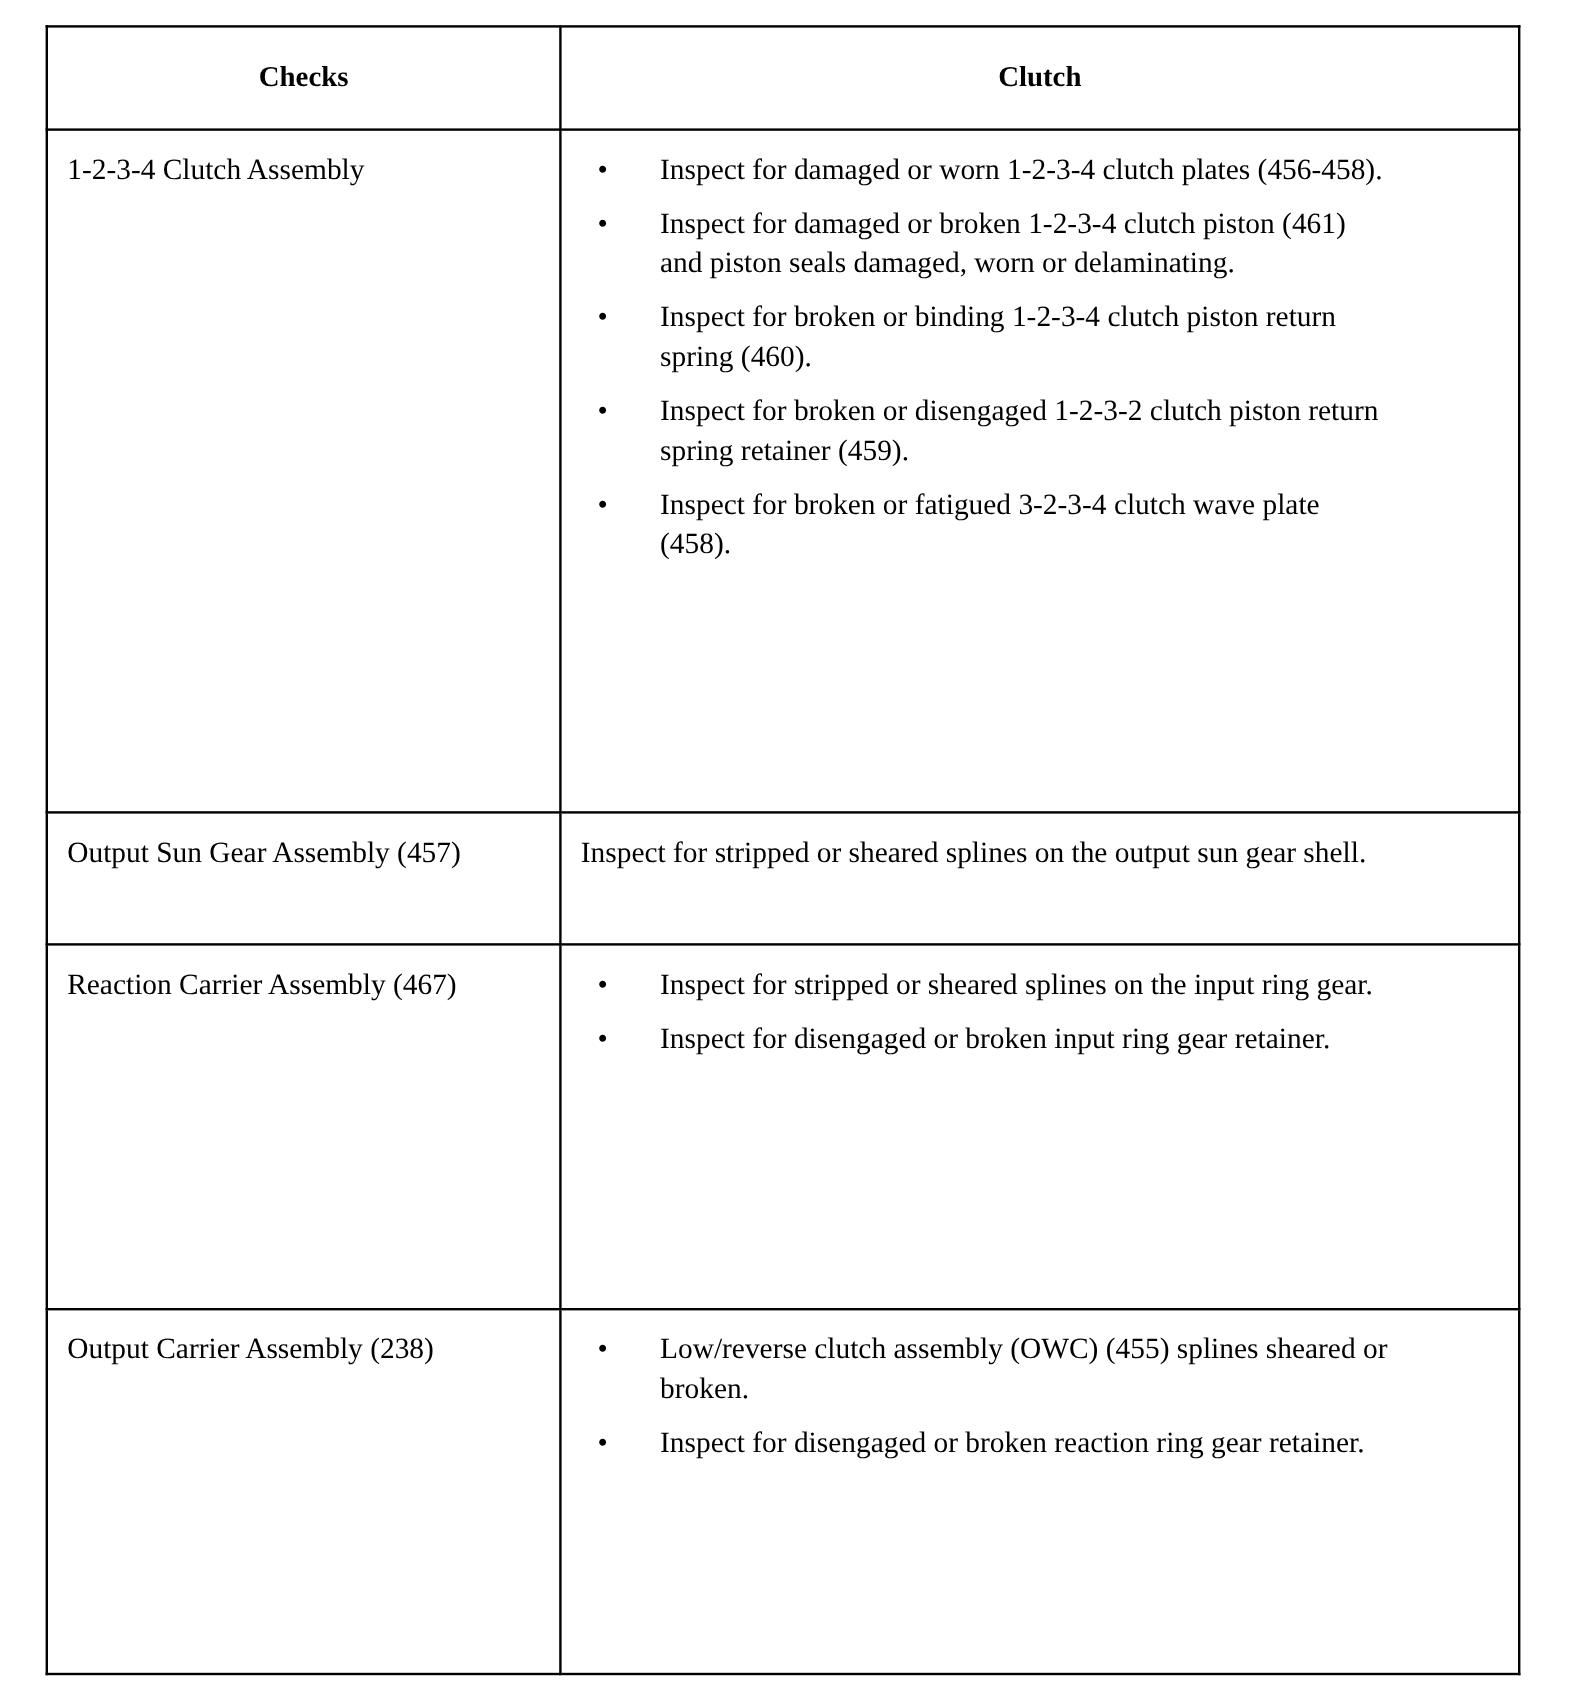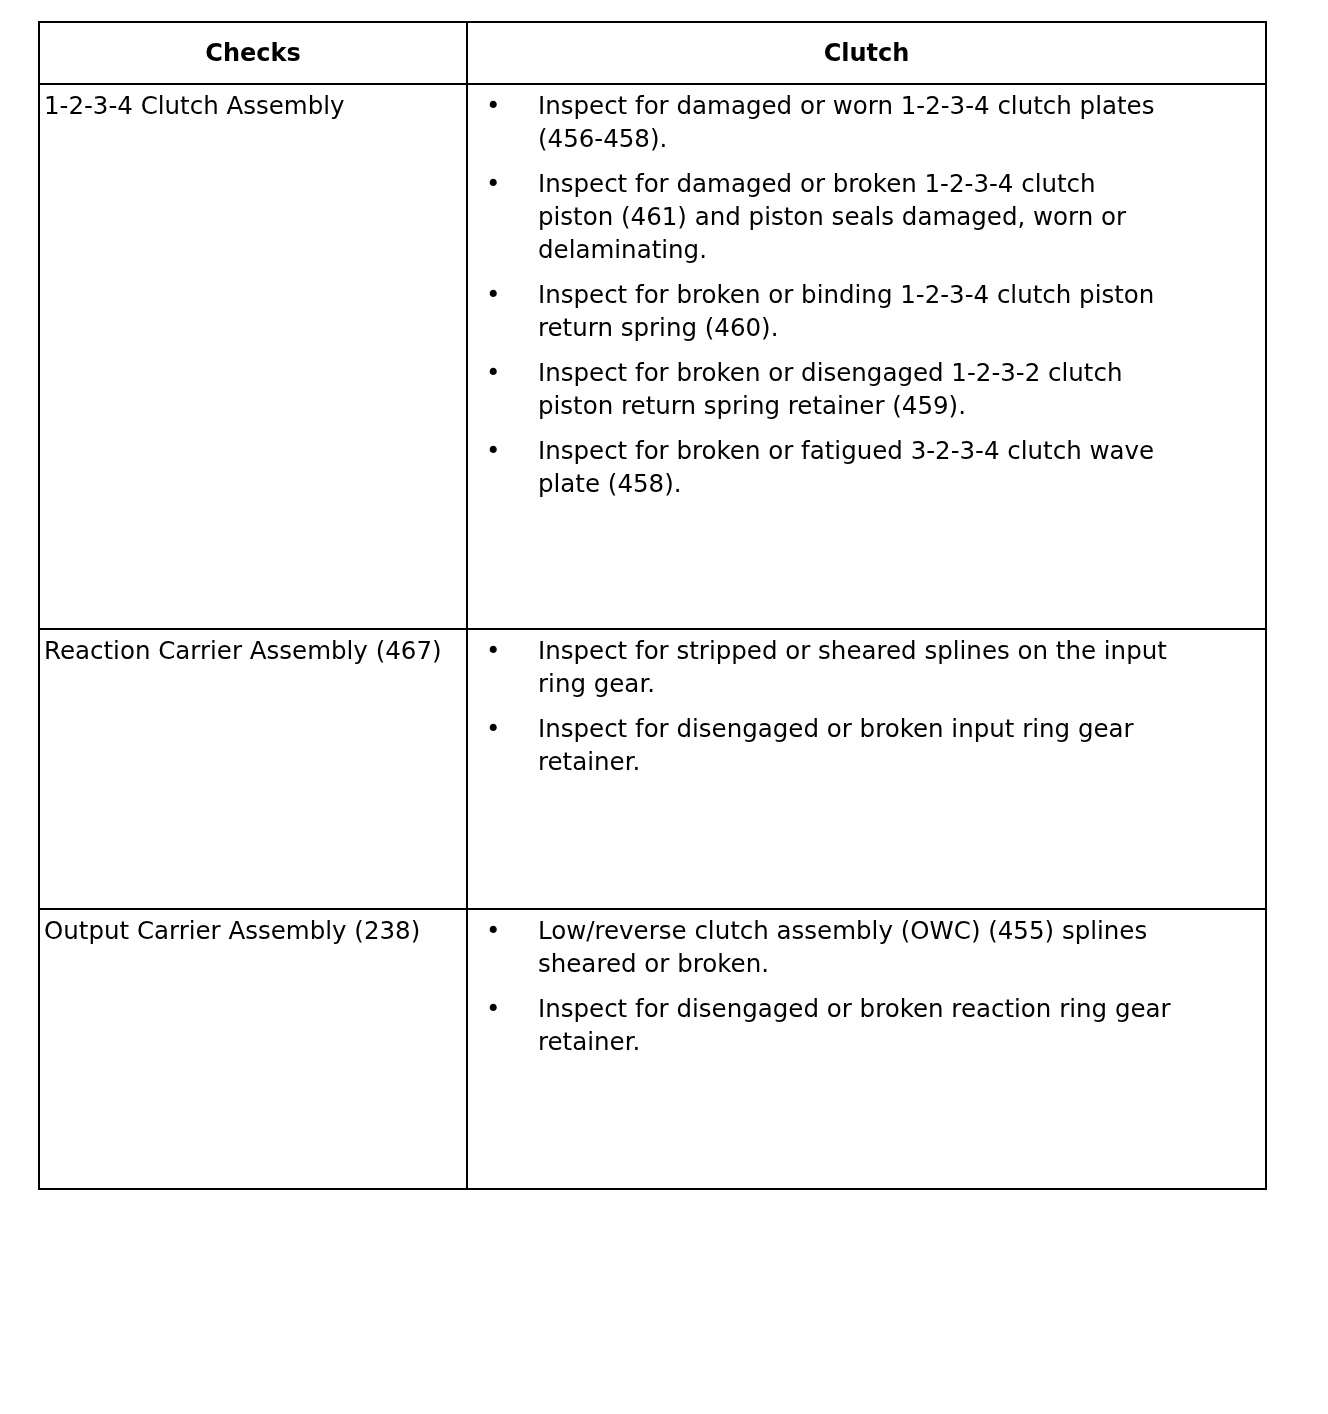--- a/index.html
+++ b/index.html
@@ -8,21 +8,22 @@
     position: absolute; left: 38px; top: 21px;
     width: 1227px;
     border-collapse: collapse;
     table-layout: fixed;
     font-size: 24.5px;
     line-height: 33px;
   }
   table.diag th, table.diag td {
     border: 2.5px solid #000;
     vertical-align: top;
-    padding: 4px;
+    padding: 16px;
+    font-family: Liberation Serif, serif;
   }
   table.diag th {
     font-weight: bold; text-align: center; height: 52px; vertical-align: middle; font-size: 24px;
   }
   col.c1 { width: 428px; }
   col.c2 { width: 799px; }
   td.check { padding: 10px 10px 0 10px; }
   td.cause-plain { padding: 10px 8px 0 8px; }
   td.cause-list { padding: 50px 8px 0 8px; }
   ul.bullets { list-style: none; margin: 0; padding: 0; }
@@ -54,20 +55,24 @@
       <td class="cause-list">
         <ul class="bullets">
           <li><span class="dot">•</span><span>Inspect for damaged or worn 1-2-3-4 clutch plates (456-458).</span></li>
           <li><span class="dot">•</span><span>Inspect for damaged or broken 1-2-3-4 clutch piston (461) and piston seals damaged, worn or delaminating.</span></li>
           <li><span class="dot">•</span><span>Inspect for broken or binding 1-2-3-4 clutch piston return spring (460).</span></li>
           <li><span class="dot">•</span><span>Inspect for broken or disengaged 1-2-3-2 clutch piston return spring retainer (459).</span></li>
           <li><span class="dot">•</span><span>Inspect for broken or fatigued 3-2-3-4 clutch wave plate (458).</span></li>
         </ul>
       </td>
     </tr>
+    <tr class="r2">
+      <td class="check">Output Sun Gear Assembly (457)</td>
+      <td class="cause-plain">Inspect for stripped or sheared splines on the output sun gear shell.</td>
+    </tr>
     <tr class="r3">
       <td class="check">Reaction Carrier Assembly (467)</td>
       <td class="cause-list">
         <ul class="bullets">
           <li><span class="dot">•</span><span>Inspect for stripped or sheared splines on the input ring gear.</span></li>
           <li><span class="dot">•</span><span>Inspect for disengaged or broken input ring gear retainer.</span></li>
         </ul>
       </td>
     </tr>
     <tr class="r4">

